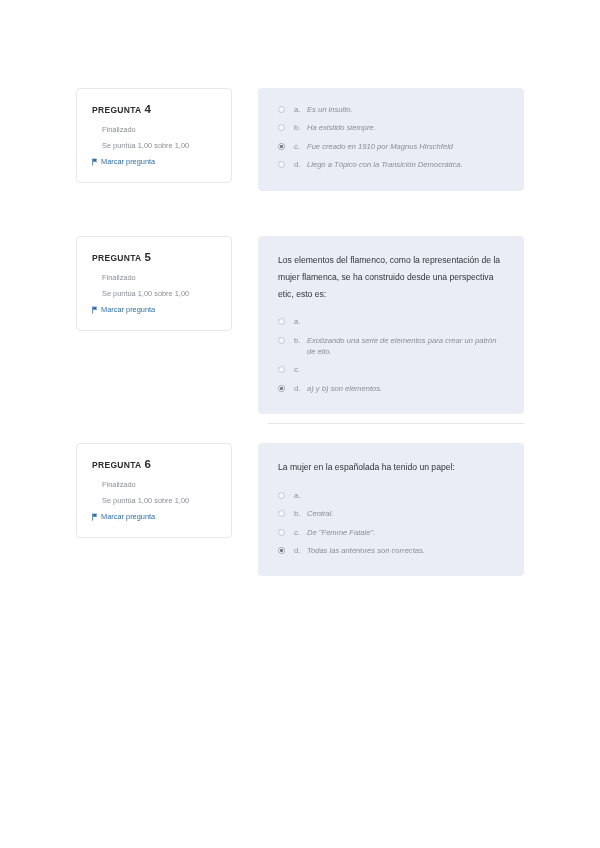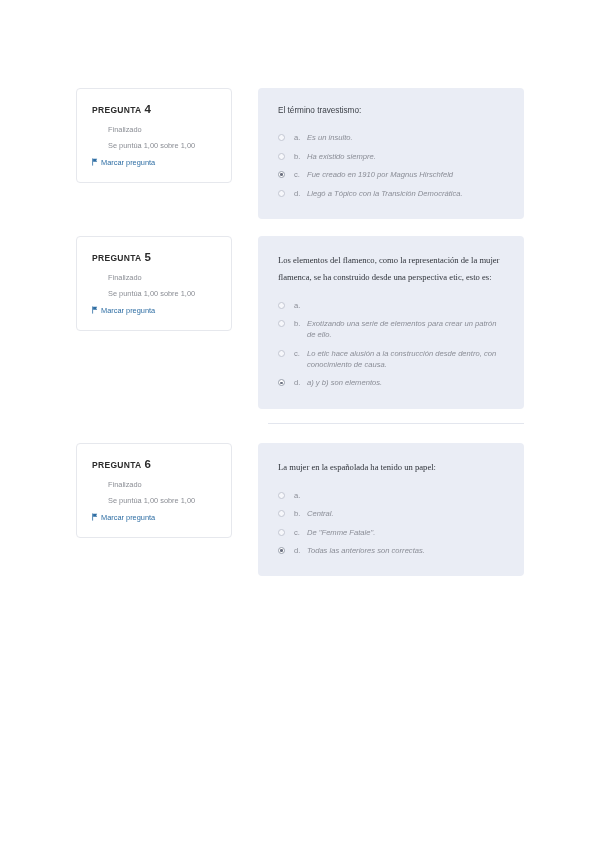--- a/index.html
+++ b/index.html
@@ -55,27 +55,27 @@
   .qinfo-title .qnum {
     font-size: 11.5px;
     font-weight: bold;
     margin-left: 3px;
   }
 
   .qinfo-line {
     font-size: 7.4px;
     color: #8a8d94;
     line-height: 1.35;
-    margin: 0 0 7px 16px;
+    margin: 0 0 7px 10px;
     white-space: nowrap;
   }
 
   .qflag {
     display: flex;
-    align-items: center;
+    align-items: flex-start;
     gap: 3px;
     margin-top: 3px;
   }
   .qflag-icon {
     width: 6px;
     height: 8px;
     position: relative;
     flex: 0 0 6px;
   }
   .qflag-icon svg { display: block; }
@@ -99,21 +99,20 @@
   .qtext {
     font-size: 8.2px;
     color: #3b3f46;
     line-height: 1.75;
     margin: 0 0 14px 0;
   }
   .qtext.big {
     font-size: 8.6px;
     color: #2f333a;
     line-height: 1.95;
-    font-family: Liberation Serif, serif;
   }
 
   .answers {
     margin: 0;
     padding: 0;
     list-style: none;
   }
   .answer {
     display: flex;
     align-items: flex-start;
@@ -183,21 +182,20 @@
           <svg width="6" height="8" viewBox="0 0 6 8">
               <path d="M0.6 0.4 L0.6 7.6" stroke="#2d6da3" stroke-width="0.8" fill="none"></path>
               <path d="M1.1 0.7 L5.2 0.7 L4.2 2.2 L5.2 3.7 L1.1 3.7 Z" fill="#2d6da3"></path>
             </svg>
         </span>
         <span class="qflag-label">Marcar pregunta</span>
       </div>
     </div>
 
     <div class="qcontent">
-      <p class="qtext">El término travestismo:</p>
       <ul class="answers">
         <li class="answer">
           <span class="radio"></span>
           <span class="alabel">a.</span>
           <span class="atext">Es un insulto.</span>
         </li>
         <li class="answer">
           <span class="radio"></span>
           <span class="alabel">b.</span>
           <span class="atext">Ha existido siempre.</span>
@@ -242,21 +240,20 @@
           <span class="alabel">a.</span>
         </li>
         <li class="answer">
           <span class="radio"></span>
           <span class="alabel">b.</span>
           <span class="atext">Exotizando una serie de elementos para crear un patrón de ello.</span>
         </li>
         <li class="answer">
           <span class="radio"></span>
           <span class="alabel">c.</span>
-          <span class="atext">Lo etic hace alusión a la construcción desde dentro, con conocimiento de causa.</span>
         </li>
         <li class="answer">
           <span class="radio checked"></span>
           <span class="alabel">d.</span>
           <span class="atext">a) y b) son elementos.</span>
         </li>
       </ul>
     </div>
   </div>
 

